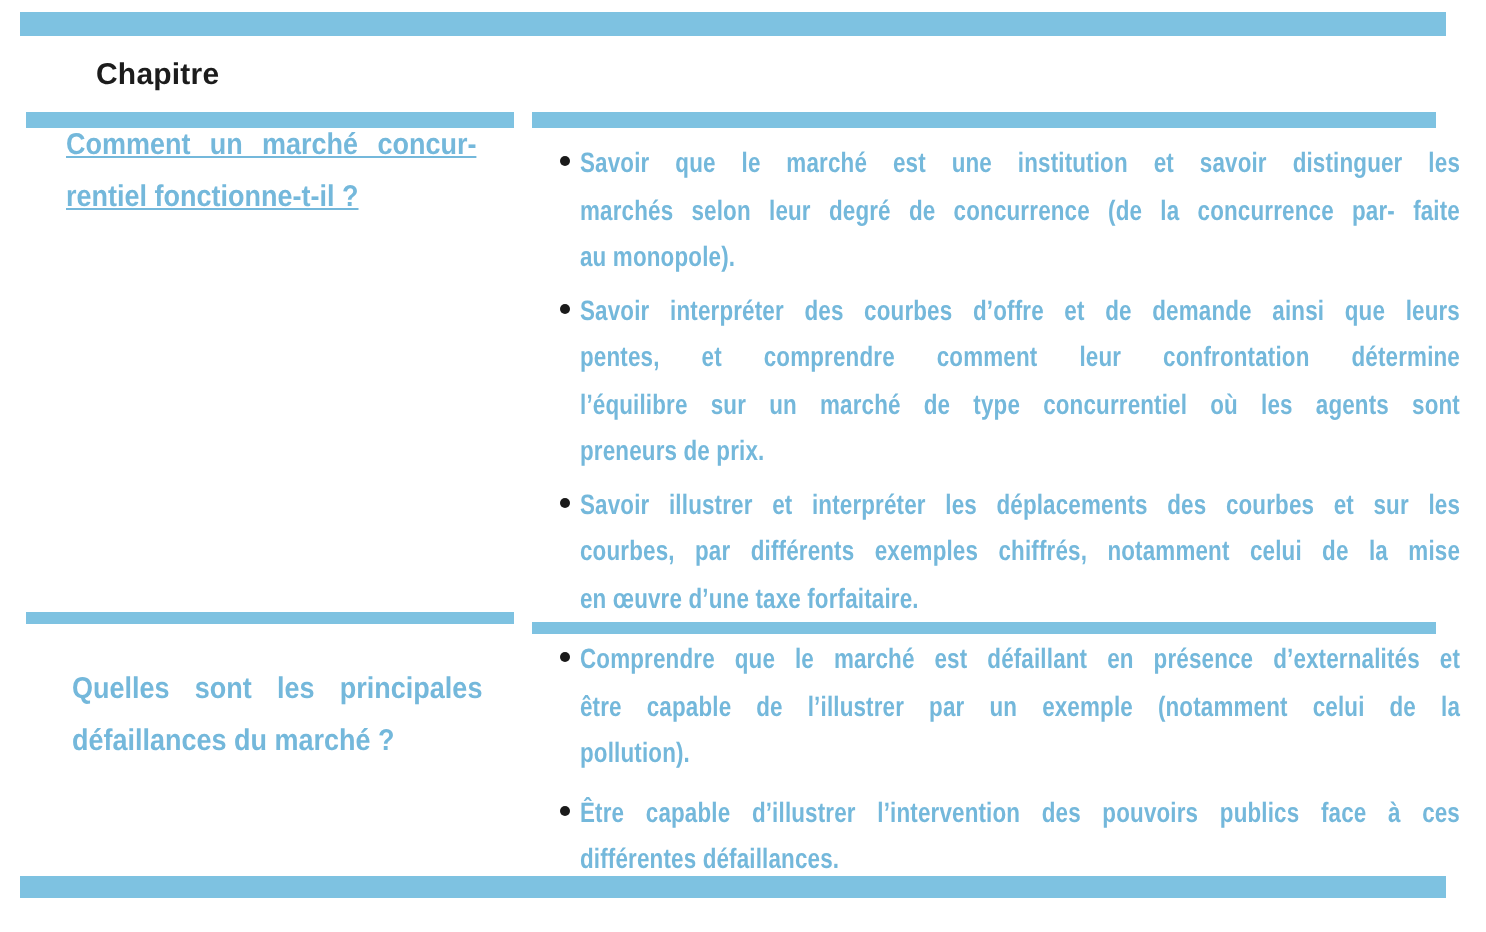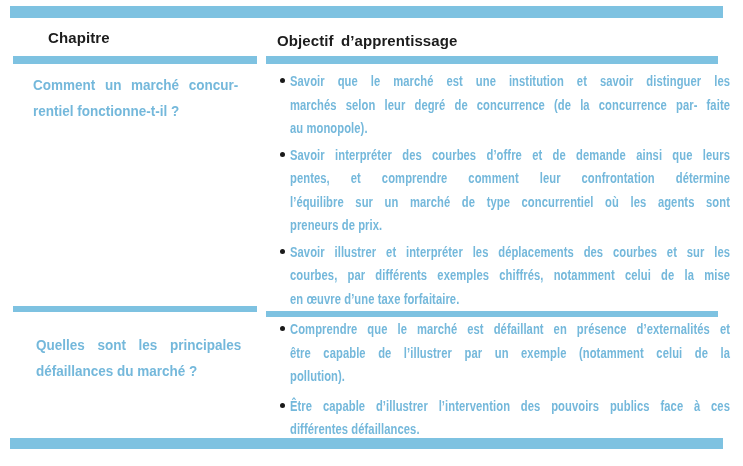--- a/index.html
+++ b/index.html
@@ -31,21 +31,21 @@
     color:var(--header-text);
     font-size:15px;
     letter-spacing:0.1px;
     white-space:nowrap;
   }
   .ch1{left:48px;top:29px;text-align:center;}
   .ch2{left:277px;top:32px;word-spacing:3px;}
 
   .chapter-cell,.obj-cell{position:absolute;color:var(--text-blue);}
 
-  .trow-0 .chapter-cell{left:33px;top:72px;}
+  .trow-0 .chapter-cell{left:33px;top:60px;text-decoration:underline;}
   .trow-0 .obj-cell{left:280px;top:70px;}
   .trow-1 .chapter-cell{left:36px;top:332px;}
   .trow-1 .obj-cell{left:280px;top:318px;}
 
   .ch-lines{
     width:228px;
     transform:scaleX(0.9);
     transform-origin:0 0;
     font-size:15px;
   }
@@ -78,21 +78,20 @@
     text-align-last:justify;
   }
 </style>
 </head>
 <body>
 
 <div class="page">
   <div class="bar top-bar"></div>
 
   <div class="col-header ch1">Chapitre</div>
-  <div class="col-header ch2">Objectif d’apprentissage</div>
 
   <div class="bar hbar-left"></div>
   <div class="bar hbar-right"></div>
 
   <div id="rows-root">
       <div class="trow trow-0">
         <div class="chapter-cell">
           <div class="ch-lines">
             <div class="line j">Comment un marché concur-</div>
             <div class="line">rentiel fonctionne-t-il ?</div>

